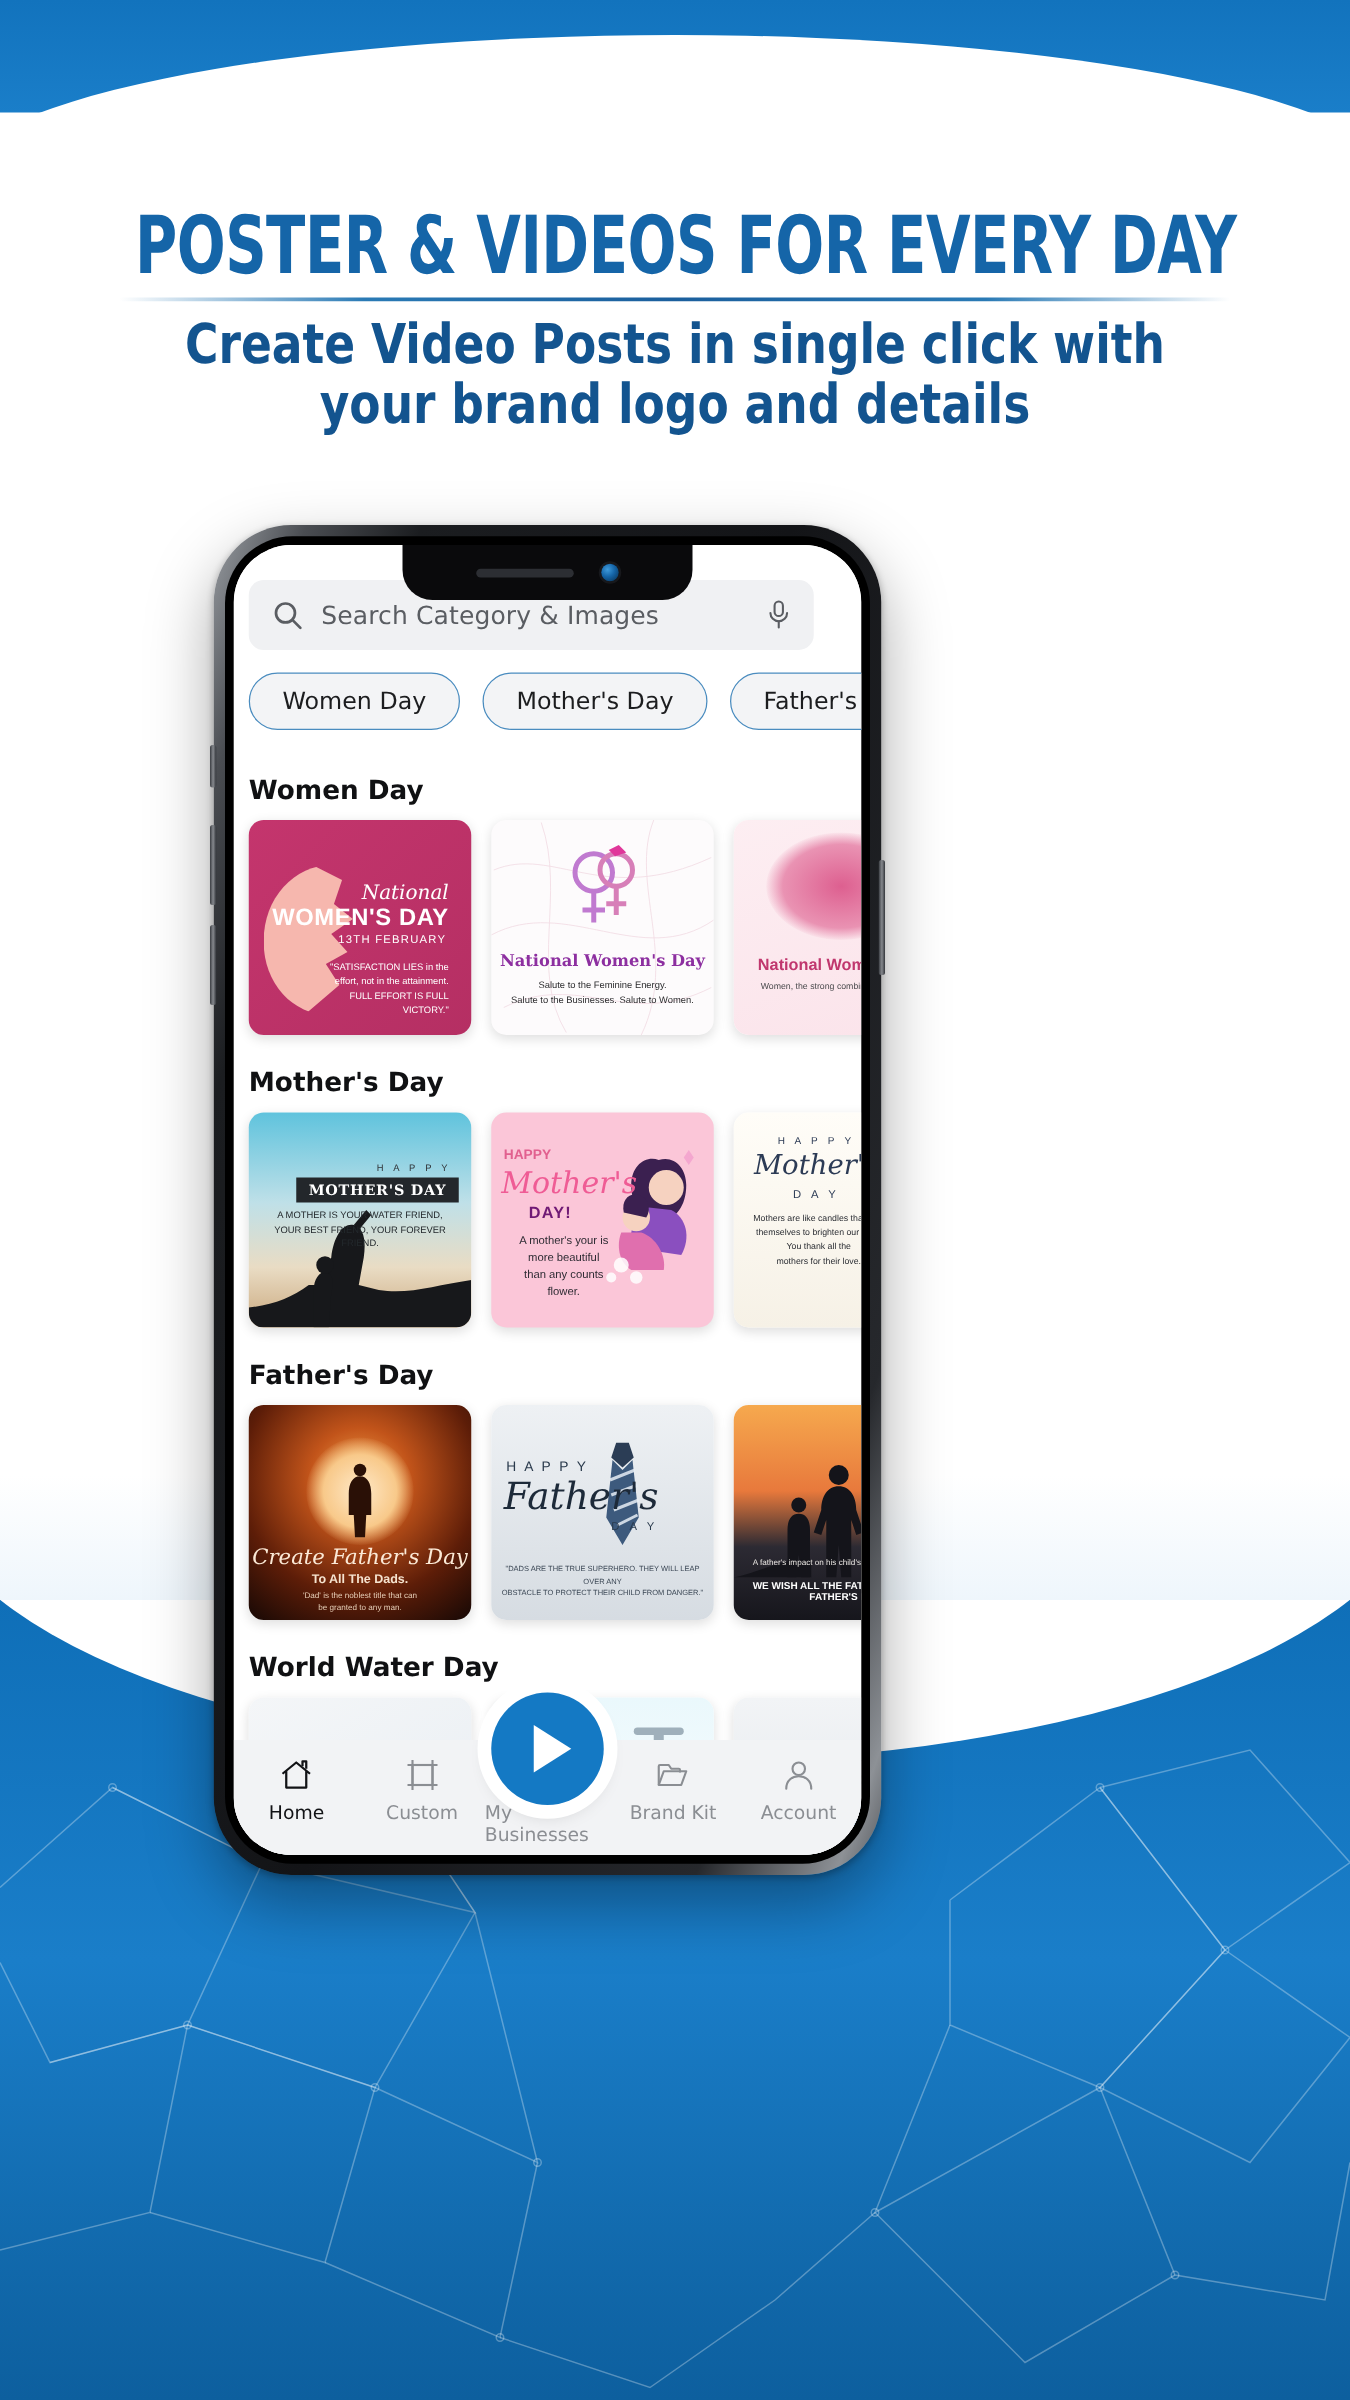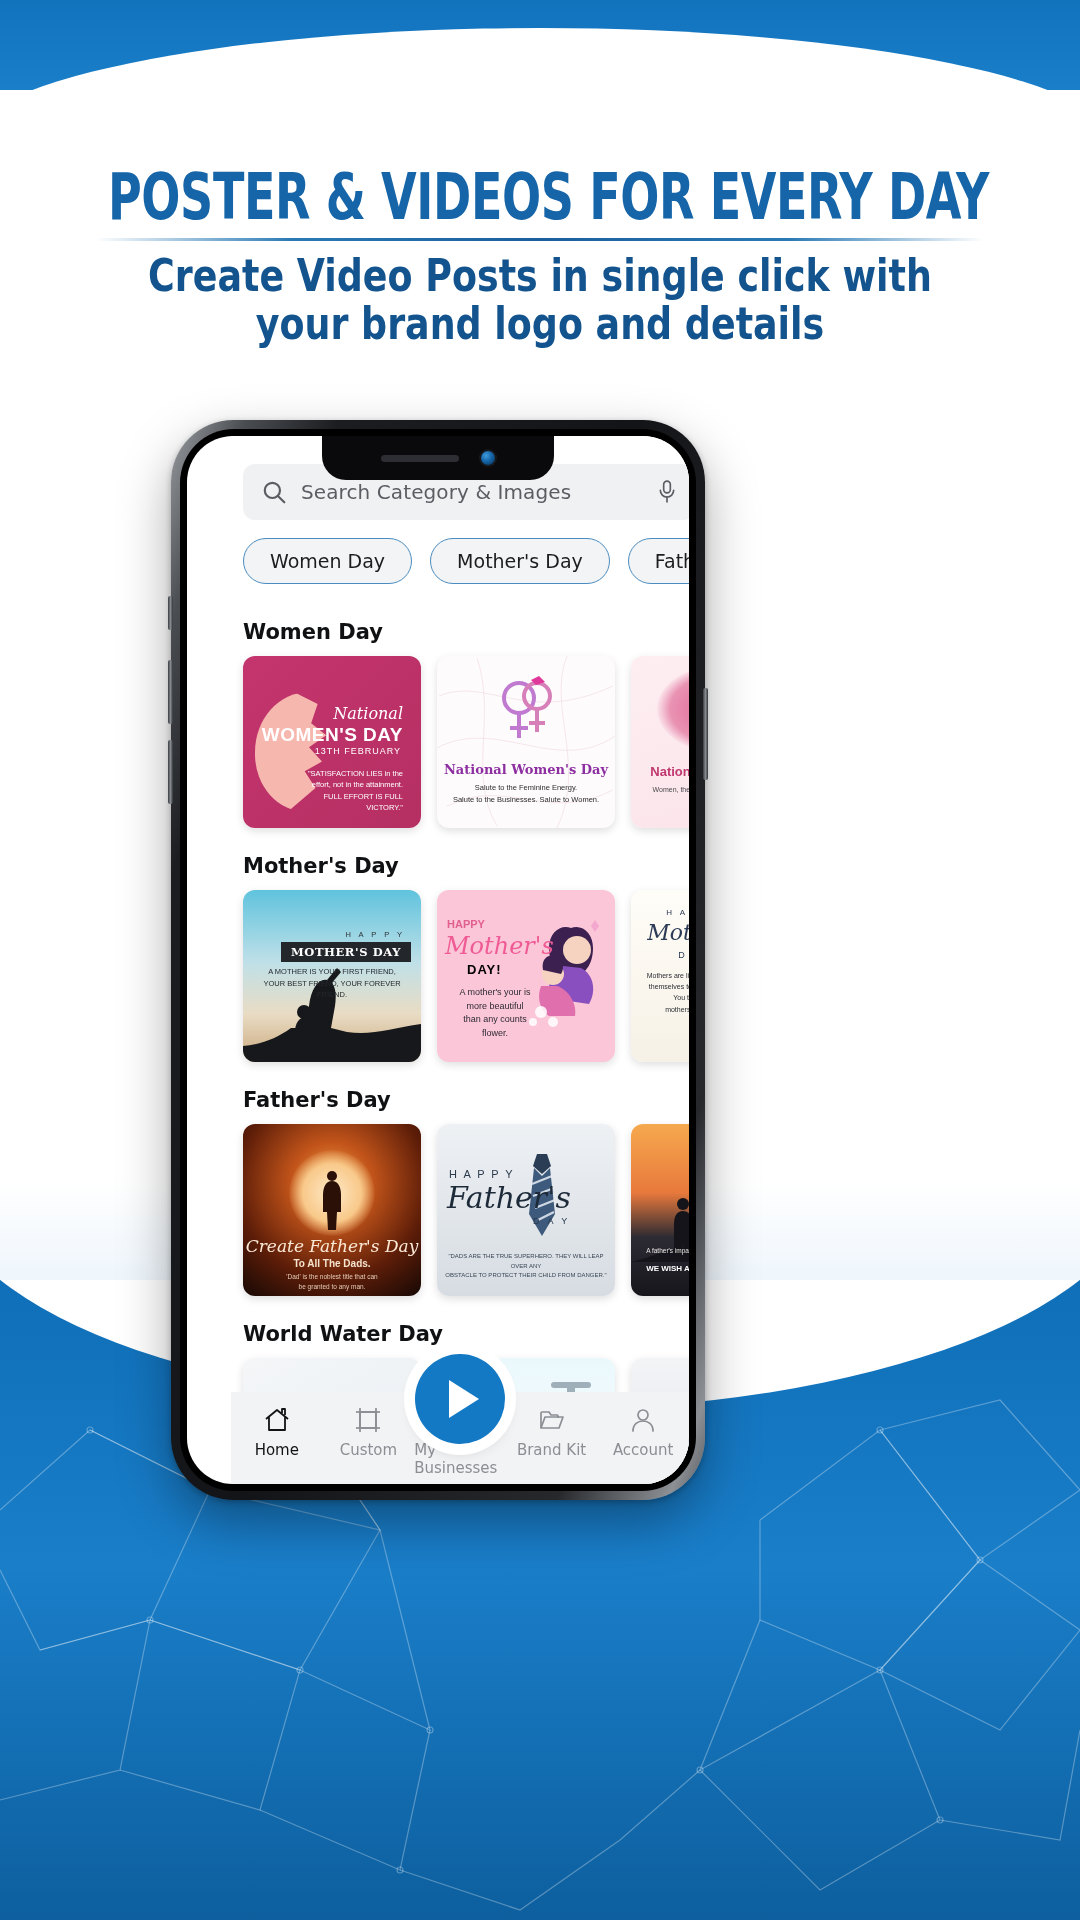--- a/index.html
+++ b/index.html
@@ -105,21 +105,21 @@
   .btn-side {
     position:absolute; background:linear-gradient(90deg,#3a3d42,#86898e,#32353a);
     border-radius:2px;
   }
   .btn-mute { left:-3px; top:176px; width:5px; height:34px; }
   .btn-vup  { left:-3px; top:240px; width:5px; height:64px; }
   .btn-vdn  { left:-3px; top:320px; width:5px; height:64px; }
   .btn-pwr  { right:-3px; top:268px; width:5px; height:92px; }
 
   
-  .app { position:absolute; inset:0; background:#fff;margin-left:44px; }
+  .app { position:absolute; inset:0; background:#fff; }
 
   .search-bar {
     position:absolute; left:12px; top:28px; width:452px; height:56px;
     background:#f0f1f3;
     border-radius:12px;
     display:flex; align-items:center; padding:0 18px;
     z-index:30;
   }
   .search-icon { width:26px; height:26px; flex:none; margin-right:14px; }
   .search-ph {
@@ -227,21 +227,21 @@
   .md1 .happy { position:absolute; right:16px; top:40px; font-size:7.5px; color:#2f3337; letter-spacing:3px; }
   .md1 .t-q { left:6px; right:6px; top:76px; font-size:7.5px; line-height:1.55; color:#23282c; text-align:center; position:absolute; }
 
   
   .md2 { background:#fbc6d8; }
   .md2 .t-happy { left:10px; top:28px; font-size:11px; color:#e1608f; font-weight:bold; text-align:left; }
   .md2 .t-script {
     left:8px; top:42px; font-size:24px; color:#ef5c95; font-style:italic;
     font-family:"DejaVu Serif", serif; text-align:left;
   }
-  .md2 .t-day { left:30px; top:72px; font-size:13px; color:#000000; font-weight:bold; text-align:left; letter-spacing:1px; }
+  .md2 .t-day { left:30px; top:72px; font-size:13px; color:#701a75; font-weight:bold; text-align:left; letter-spacing:1px; }
   .md2 .t-q { left:8px; top:96px; width:100px; font-size:9px; line-height:1.5; color:#2e2b33; text-align:center; }
   .md2 .mom { position:absolute; right:4px; top:22px; width:84px; height:120px; }
 
   
   .md3 { background:linear-gradient(180deg,#fffdf8 0%,#f6f1e6 100%); }
   .md3 .t-happy { left:0; right:46px; top:18px; font-size:8px; letter-spacing:3px; color:#2c3b55; }
   .md3 .t-script { left:0; right:46px; top:30px; font-size:22px; color:#2c3b55; font-style:italic; font-family:"DejaVu Serif", serif; }
   .md3 .t-day { left:0; right:46px; top:60px; font-size:9px; letter-spacing:3px; color:#2c3b55; }
   .md3 .t-q { left:10px; right:52px; top:80px; font-size:7px; line-height:1.6; color:#2a2d33; }
 
@@ -461,21 +461,21 @@
             <div class="card md1">
               <svg class="silhouette" viewBox="0 0 178 96">
                 <path d="M0 96 L0 80 C20 78 34 72 48 62 L60 62 L66 40 C68 22 76 12 84 14 C92 16 94 26 92 40 L88 62 L104 66 C128 70 150 62 178 58 L178 96 Z" fill="#17181b"></path>
                 <path d="M52 96 L52 66 C52 56 58 50 63 52 C68 54 68 62 66 68 L64 96 Z" fill="#17181b"></path>
                 <circle cx="61" cy="46" r="7" fill="#17181b"></circle>
                 <path d="M84 14 L94 2 L98 6 L88 18 Z" fill="#17181b"></path>
               </svg>
               <div class="ct md1-happy happy">H A P P Y</div>
               <div class="badge">MOTHER'S DAY</div>
               <div class="t-q">
-                <div>A MOTHER IS YOUR FIRST FRIEND,</div>
+                <div>A MOTHER IS YOUR WATER FRIEND,</div>
                 <div>YOUR BEST FRIEND, YOUR FOREVER FRIEND.</div>
               </div>
             </div>
 
             <div class="card md2">
               <svg class="mom" viewBox="0 0 84 120">
                 <path d="M44 16 C34 12 22 20 22 36 C22 52 30 62 42 64 C56 66 66 54 66 36 C66 22 56 12 44 16 Z" fill="#3b2050"></path>
                 <circle cx="50" cy="38" r="14" fill="#f6d2c0"></circle>
                 <path d="M36 54 C26 58 20 70 22 86 L62 92 C70 78 66 62 54 56 Z" fill="#8a4fbf"></path>
                 <circle cx="26" cy="62" r="11" fill="#f6d2c0"></circle>

